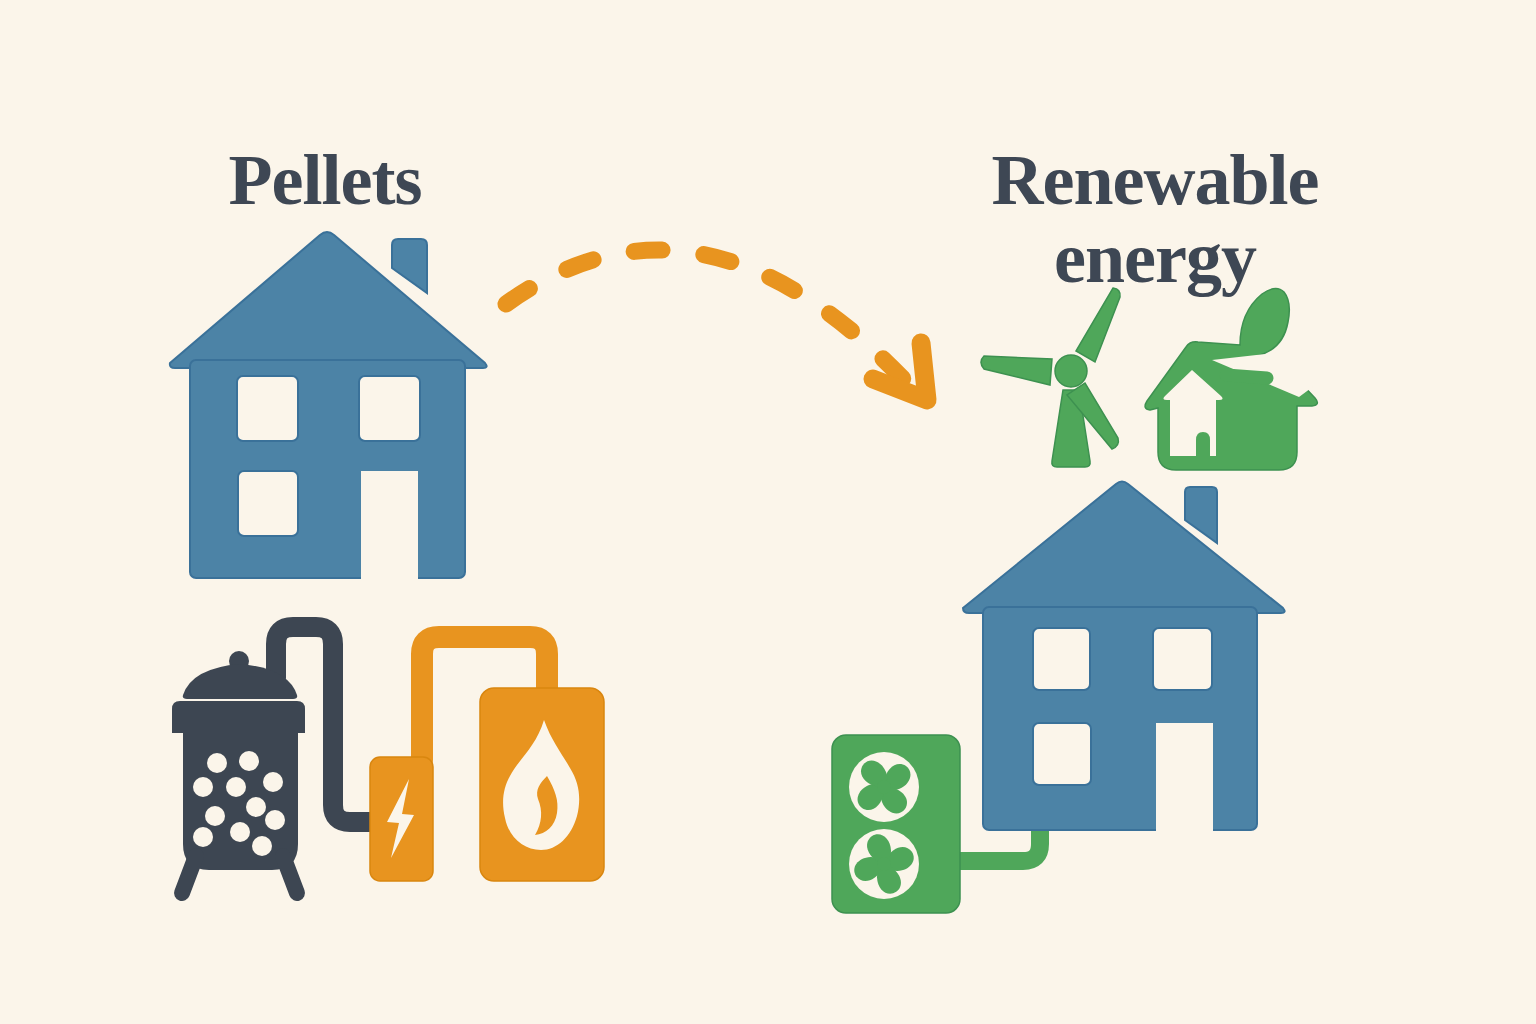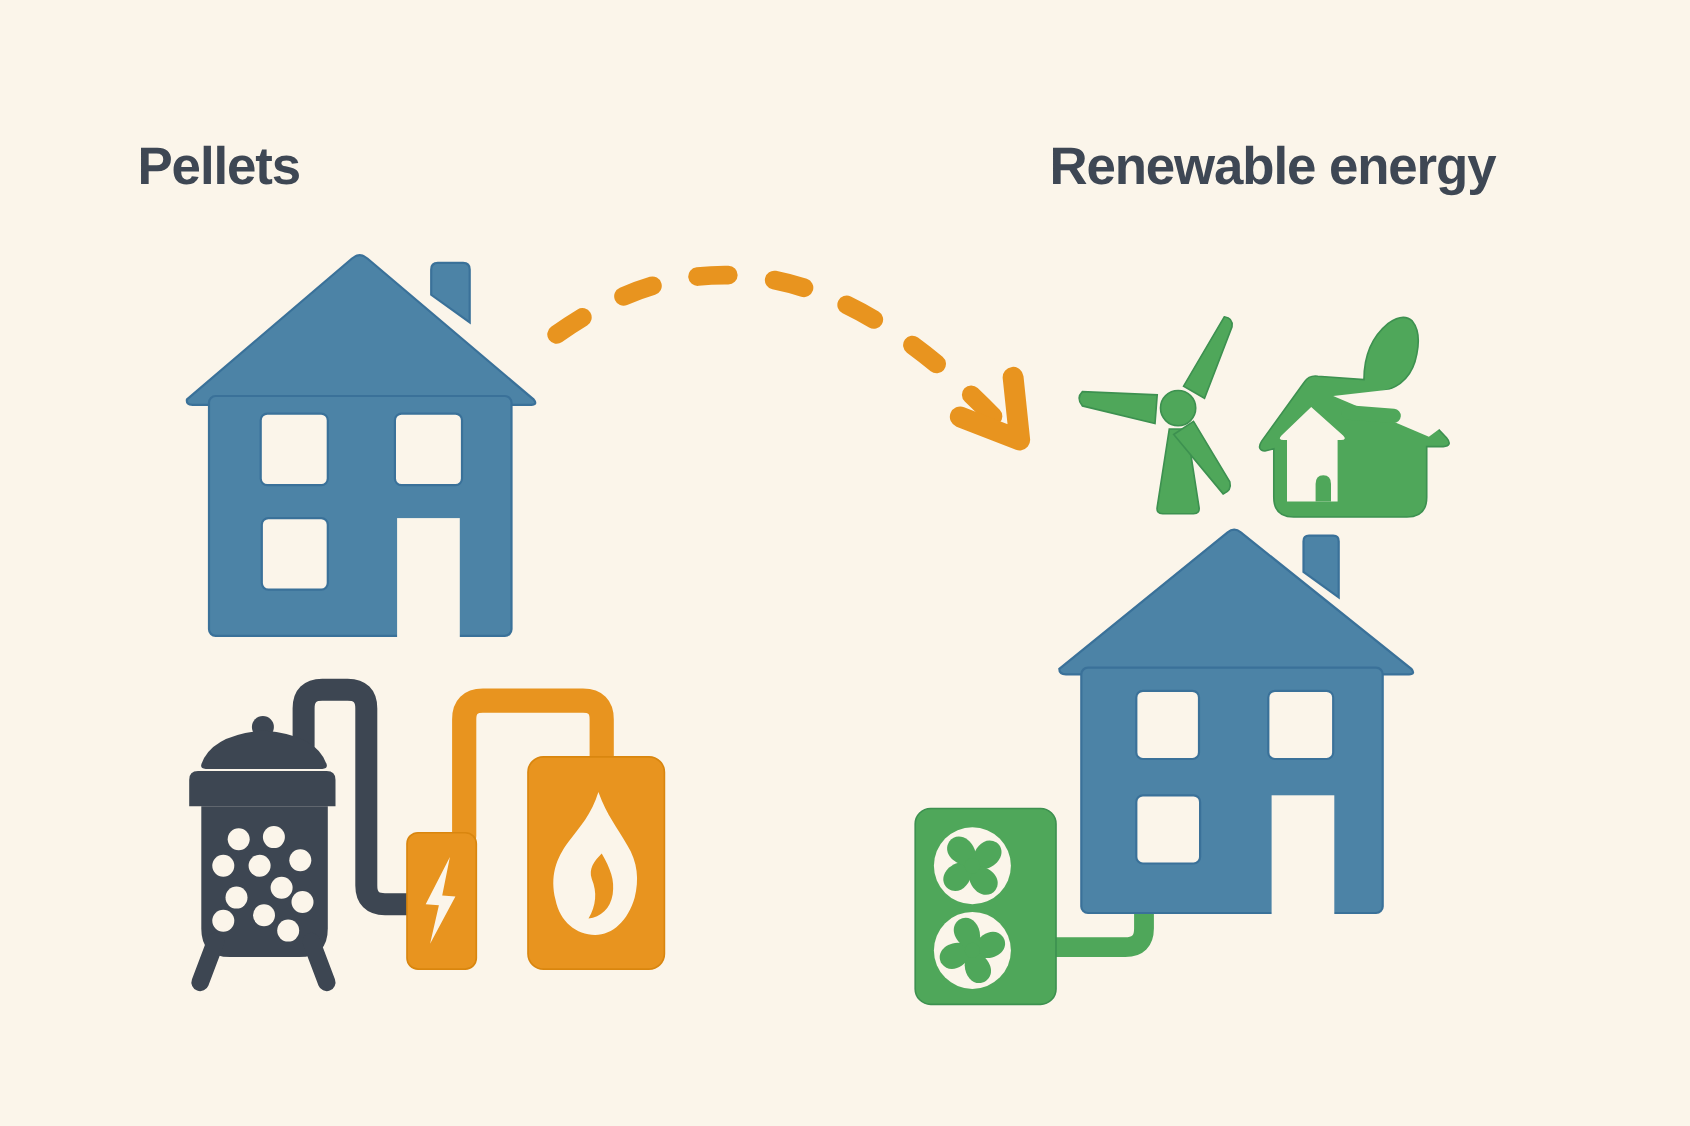--- a/index.html
+++ b/index.html
@@ -4,26 +4,26 @@
 <style>
   html,body{margin:0;padding:0;}
   body{background:var(--background,#fbf5ea);}
   .canvas{
     position:relative;width:1536px;height:1024px;overflow:hidden;
     background:var(--background,#fbf5ea);
     font-family:"Liberation Sans",sans-serif;
   }
   .title{
     position:absolute;
-    font-weight:700;font-size:48px;line-height:1.08;letter-spacing:-1px;
-    color:var(--text,#3e4754);text-align:left;
-    font-family:Liberation Sans, sans-serif;
+    font-weight:700;font-size:72px;line-height:1.08;letter-spacing:-1px;
+    color:var(--text,#3e4754);text-align:center;
+    font-family:Liberation Serif, serif;
   }
   #title-left{left:125px;top:94px;width:400px;}
-  #title-right{left:954px;top:94px;width:500px;}
+  #title-right{left:905px;top:94px;width:500px;}
   svg.illustration{position:absolute;left:0;top:0;}
 
   .f-blue{fill:var(--blue,#4c83a6);stroke:var(--blue_dark,#3a7199);stroke-width:2px;}
   .w-cut{fill:var(--background,#fbf5ea);stroke:var(--blue_dark,#3a7199);stroke-width:2px;}
   .f-bg{fill:var(--background,#fbf5ea);stroke:none;}
   .f-dark{fill:var(--dark,#3d4652);stroke:none;}
   .f-orange{fill:var(--orange,#e8941f);stroke:var(--orange_dark,#d07f12);stroke-width:1.5px;}
   .f-green{fill:var(--green,#4fa75a);stroke:var(--green_dark,#3d9150);stroke-width:1.5px;}
   .s-dark{fill:none;stroke:var(--dark,#3d4652);stroke-linecap:round;stroke-linejoin:round;}
   .s-orange{fill:none;stroke:var(--orange,#e8941f);stroke-linecap:round;stroke-linejoin:round;}

